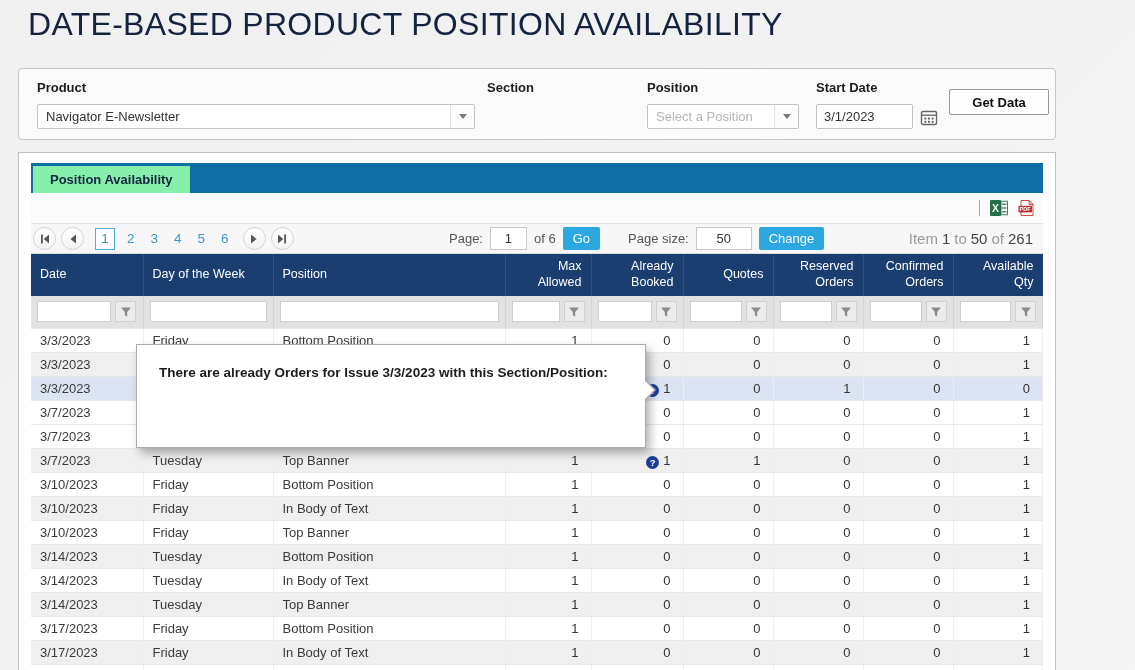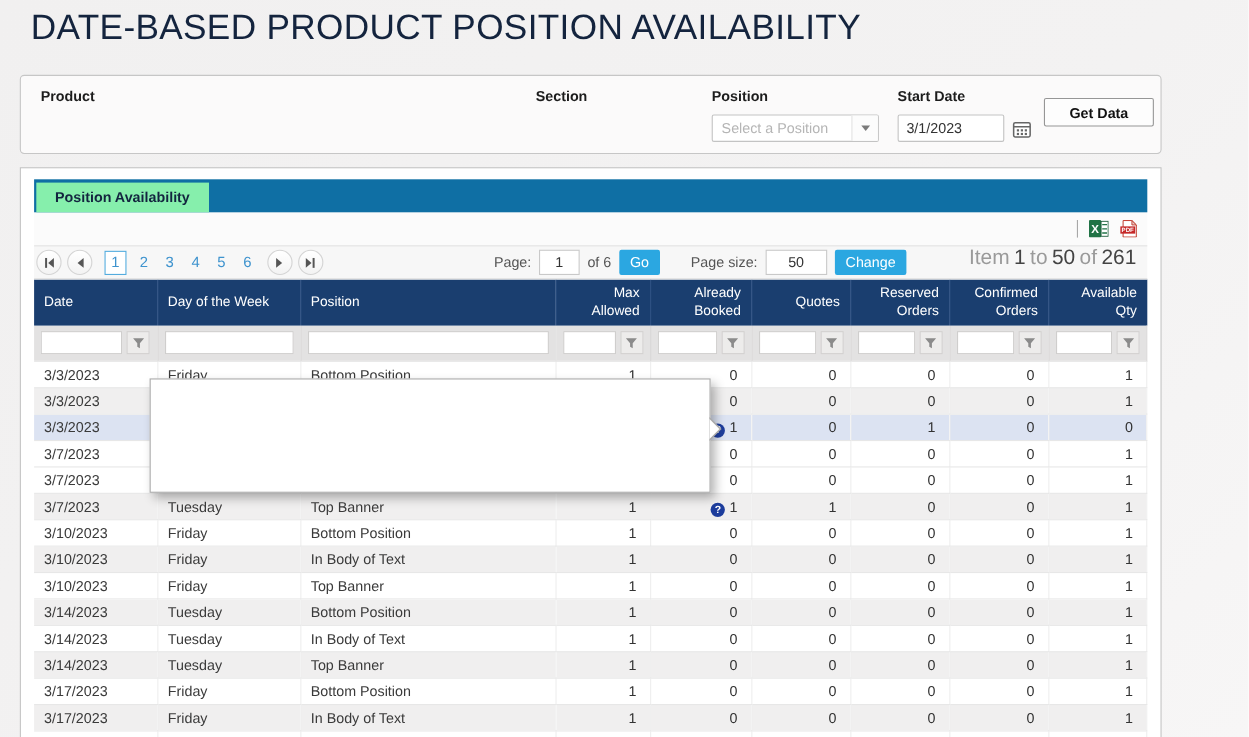--- a/index.html
+++ b/index.html
@@ -89,21 +89,21 @@
   .pager-mid{ position:absolute; left:418px; top:0; height:100%; display:flex; align-items:center; gap:7px; color:#555; }
   .mini-input{
     height:23px; border:1px solid #c9c9c9; background:#fff; text-align:center;
     font-size:13px; color:#333; font-family:"Liberation Sans",sans-serif;
   }
   .blue-btn{
     background:var(--accent-blue); color:#fff; border:none; border-radius:2px;
     font-size:13px; height:23px; padding:0 10px; cursor:pointer;
     font-family:"Liberation Sans",sans-serif;
   }
-  .pager-right{ position:absolute; right:10px; top:0; height:100%; display:flex; align-items:flex-start; gap:4px; font-size:19px; color:#9a9a9a; }
+  .pager-right{ position:absolute; right:10px; top:0; height:100%; display:flex; align-items:center; gap:4px; font-size:15px; color:#9a9a9a; }
   .pager-right b{ color:#444; font-weight:normal; }
   
   table{ width:100%; border-collapse:collapse; table-layout:fixed; }
   thead th{
     background:var(--header-bg); color:#fff; font-weight:normal; font-size:12.5px;
     height:42px; padding:3px 9px; text-align:left; vertical-align:middle;
     border-right:1px solid #2e5183; line-height:1.25;
   }
   thead th.num{ text-align:right; }
   thead th:last-child{ border-right:none; }
@@ -152,20 +152,26 @@
 <body>
 
 <div class="page-title">DATE-BASED PRODUCT POSITION AVAILABILITY</div>
 
 <div class="filter-panel">
   <span class="f-label" style="left:18px">Product</span>
   <span class="f-label" style="left:468px">Section</span>
   <span class="f-label" style="left:628px">Position</span>
   <span class="f-label" style="left:797px">Start Date</span>
 
+  <div class="combo" style="left:18px;width:438px">
+    <span class="combo-val">Navigator E-Newsletter</span>
+    <span class="combo-btn">
+        <span class="tri-down"></span>
+      </span>
+  </div>
   <div class="combo" style="left:628px;width:152px">
     <span class="combo-val placeholder">Select a Position</span>
     <span class="combo-btn">
         <span class="tri-down"></span>
       </span>
   </div>
 
   <input class="text-input" style="left: 797px; width: 97px;" value="3/1/2023">
   <button class="cal-btn" style="left:898px">
     <svg width="18" height="17" viewBox="0 0 18 17">
@@ -535,13 +541,14 @@
           <td class="num">0</td>
           <td class="num">1</td>
         </tr>
       </tbody>
   </table>
 </div>
 
 <div class="popup">
   <div class="arrow-outer"></div>
   <div class="arrow-inner"></div>
+  <div class="popup-title">There are already Orders for Issue 3/3/2023 with this Section/Position:</div>
 </div>
 
 </body></html>

